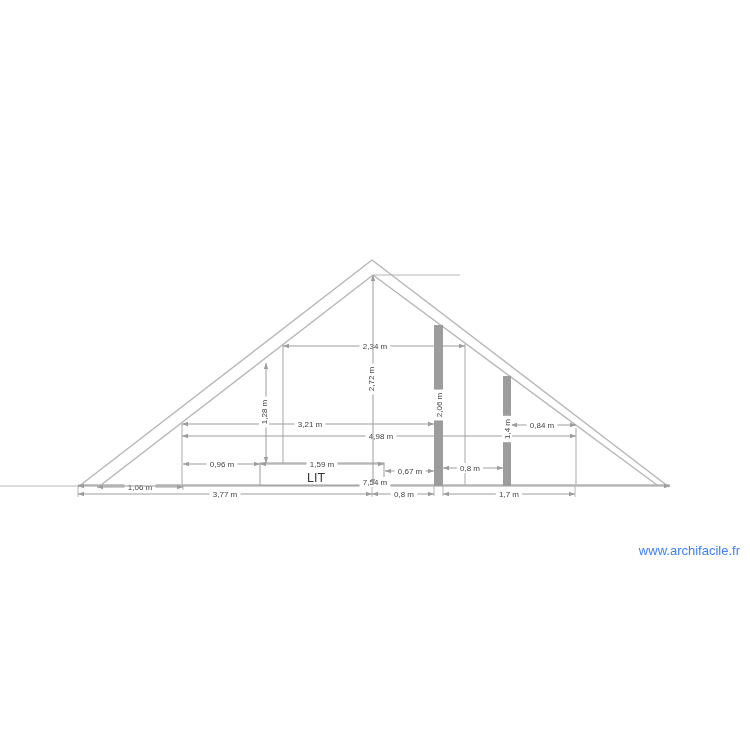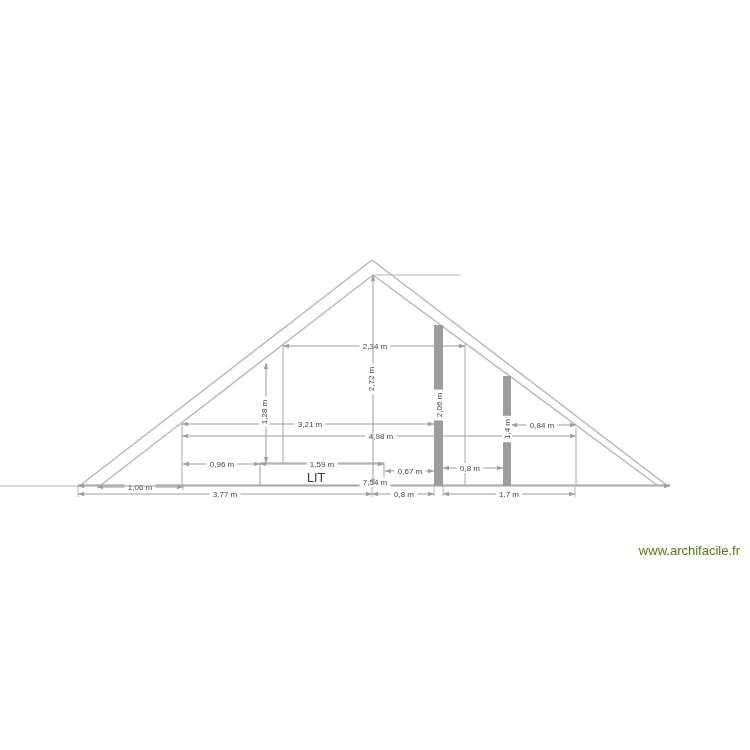--- a/index.html
+++ b/index.html
@@ -1,19 +1,19 @@
 <!DOCTYPE html>
 <html><head>
 <meta charset="utf-8">
 <style>
   html,body{margin:0;padding:0;background:#ffffff;}
   .page{position:relative;width:750px;height:577px;background:#fff;overflow:hidden;
         font-family:"Liberation Sans",sans-serif;}
   #plan{position:absolute;left:0;top:0;}
-  .watermark{position:absolute;top:543px;right:10px;font-size:13px;color:#4d7c0f;
+  .watermark{position:absolute;top:543px;right:10px;font-size:13px;color:#3b82f6;
              font-family:"Liberation Sans",sans-serif;}
 </style>
 </head>
 <body>
 
 <div class="page">
   <svg id="plan" width="750" height="750" viewBox="0 0 750 750">
       <line x1="78" y1="487" x2="372" y2="260" stroke="#b6b6b6" stroke-width="1.4"></line>
       <line x1="372" y1="260" x2="669" y2="487" stroke="#b6b6b6" stroke-width="1.4"></line>
       <line x1="101" y1="485" x2="373" y2="275" stroke="#b6b6b6" stroke-width="1.4"></line>

